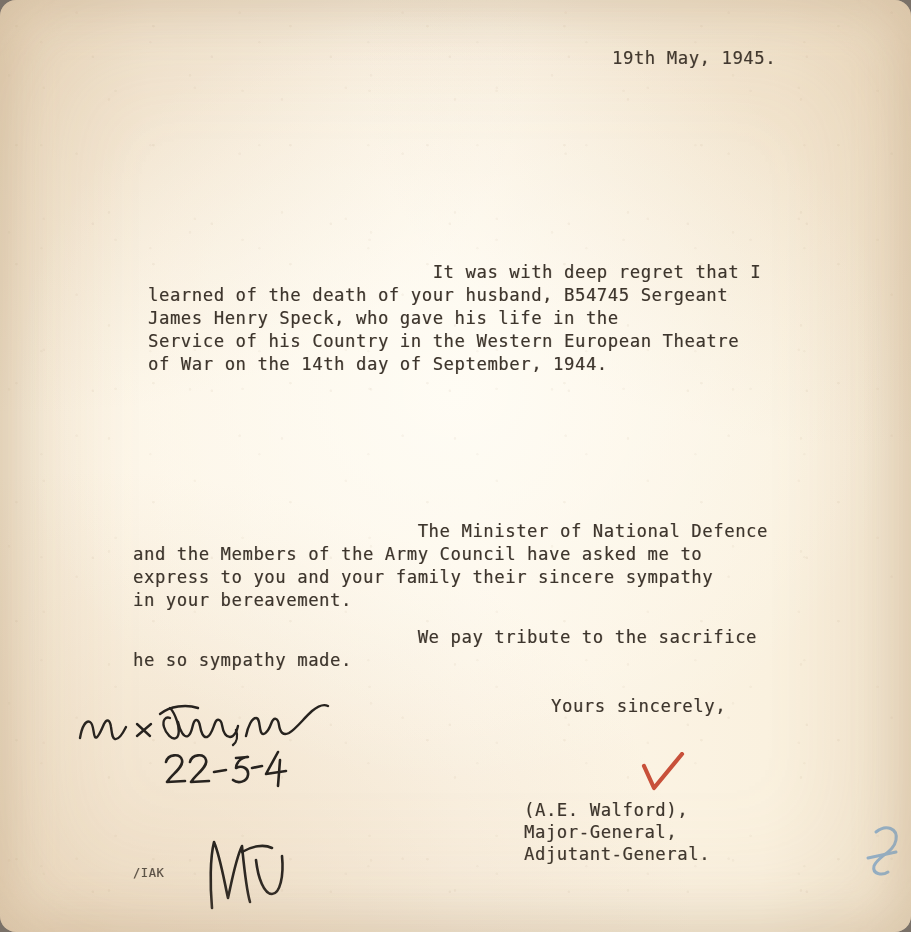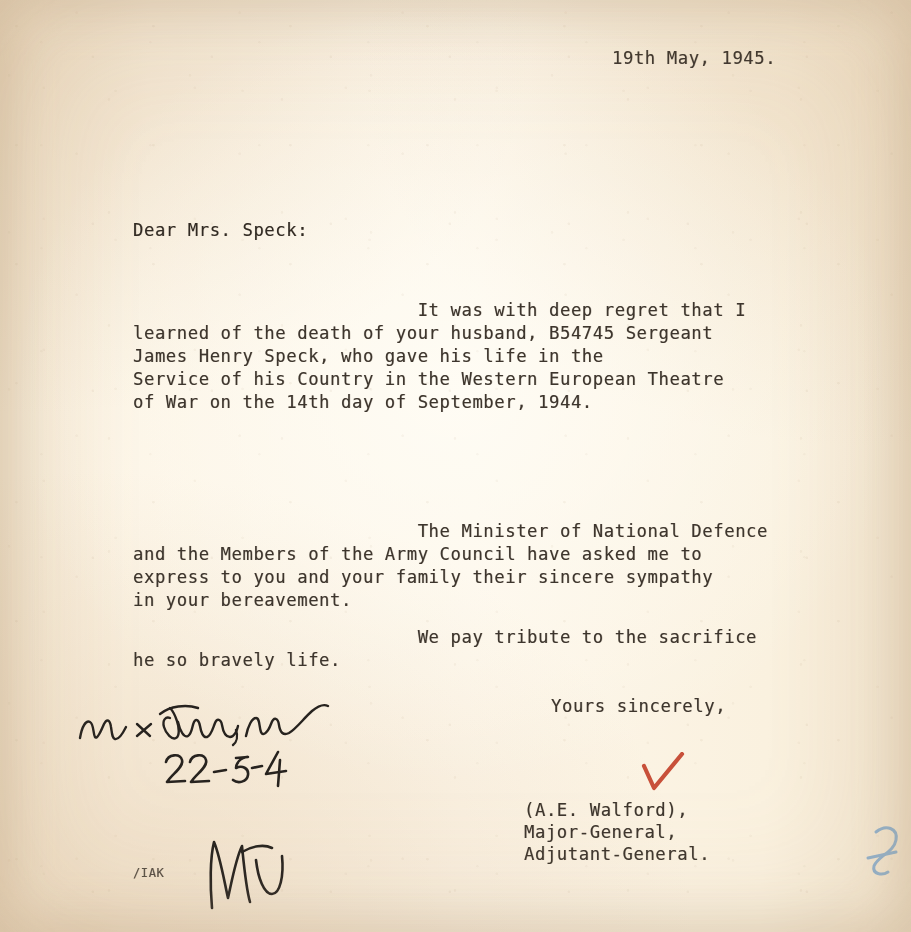--- a/index.html
+++ b/index.html
@@ -15,20 +15,21 @@
     overflow: hidden;
     background-color: #fbf2e2;
     background-image:
       radial-gradient(ellipse 70% 60% at 50% 42%, rgba(255,253,246,0.85) 0%, rgba(255,253,246,0.0) 70%),
       radial-gradient(ellipse 120% 90% at 10% 100%, rgba(226,202,171,0.55) 0%, rgba(226,202,171,0) 55%),
       radial-gradient(ellipse 110% 80% at 95% 8%, rgba(228,206,176,0.5) 0%, rgba(228,206,176,0) 50%),
       radial-gradient(ellipse 100% 70% at 3% 6%, rgba(221,197,166,0.45) 0%, rgba(221,197,166,0) 55%),
       linear-gradient(92deg, #f3e6d0 0%, #fcf4e5 16%, #fdf6e9 52%, #faf1df 84%, #f1e3cc 100%);
     font-family: "DejaVu Sans Mono", "Liberation Mono", monospace;
     color: #3a332c;
+    border-radius: 16px;
   }
 
   
   .grain {
     position: absolute;
     inset: 0;
     pointer-events: none;
     opacity: 0.5;
     background-image:
       radial-gradient(circle at 12% 22%, rgba(160,130,95,0.16) 0 1px, transparent 1.6px),
@@ -61,21 +62,21 @@
     color: #3d352d;
     text-shadow: 0.5px 0.4px 0 rgba(72,62,50,0.34),
                 -0.3px 0.2px 0 rgba(96,84,68,0.16);
   }
   .tw.strong { color: #312a23; }
   .tw.faint  { color: #4b433a; opacity: 0.93; }
 
   #date      { left: 612px; top: 47px; }
   #addressee { left: 133px; top: 132px; }
   #salutation{ left: 133px; top: 219px; }
-  #para1     { left: 133px; top: 261px; margin-top: 38px; }
+  #para1     { left: 148px; top: 261px; }
   #para2     { left: 133px; top: 394px; }
   #para3     { left: 133px; top: 520px; }
   #para4     { left: 133px; top: 626px; }
   #closing   { left: 551px; top: 695px; }
   #signature { left: 524px; top: 799px; line-height: 22px; }
   #initials  { left: 133px; top: 862px; font-size: 12px; }
 
   
   .hand {
     position: absolute;
@@ -116,36 +117,35 @@
 </head>
 <body>
 
 <div id="page">
 
   <div class="grain"></div>
 
   <div class="tw" id="date">19th May, 1945.</div>
 
 
-  <div class="tw strong" id="salutation">Dear Mrs. Speck:</div>
 
   <div class="tw" id="para1">                          It was with deep regret that I
 learned of the death of your husband, B54745 Sergeant
 James Henry Speck, who gave his life in the
 Service of his Country in the Western European Theatre
 of War on the 14th day of September, 1944.</div>
 
 
   <div class="tw" id="para3">                          The Minister of National Defence
 and the Members of the Army Council have asked me to
 express to you and your family their sincere sympathy
 in your bereavement.</div>
 
   <div class="tw" id="para4">                          We pay tribute to the sacrifice
-he so bravely life.</div>
+he so sympathy made.</div>
 
   <div class="tw" id="closing">Yours sincerely,</div>
 
   <div class="tw" id="signature">(A.E. Walford),
 Major-General,
 Adjutant-General.</div>
 
   <div class="tw faint" id="initials">/IAK</div>
 
   <div class="hand" id="annotation-note">

